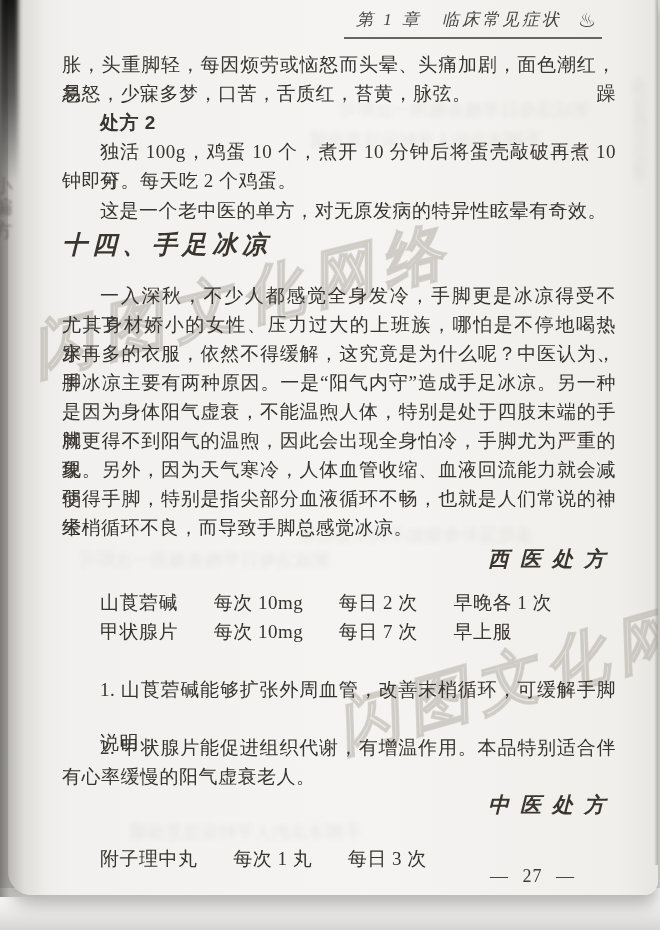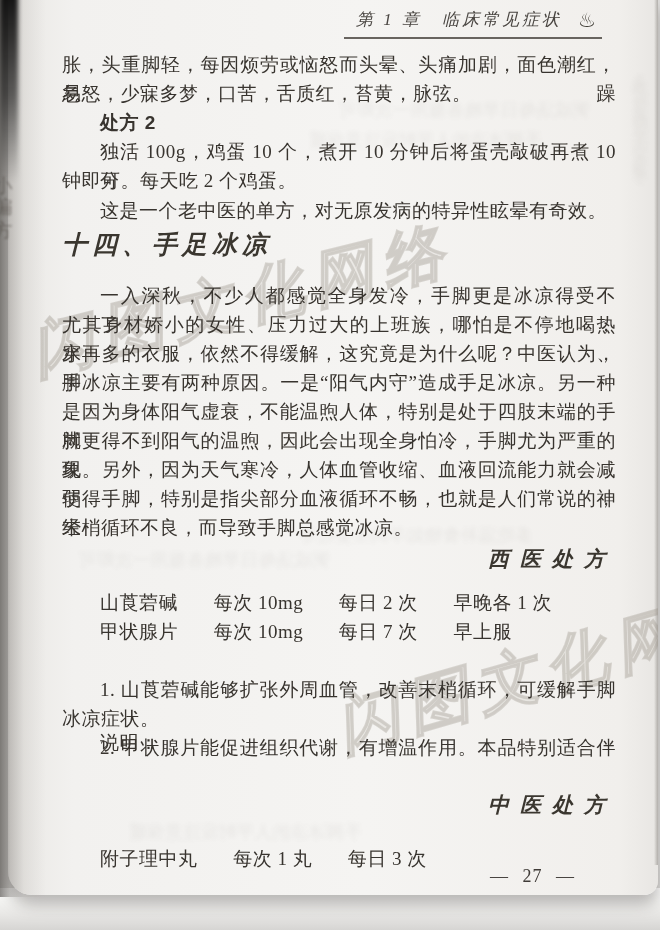--- a/index.html
+++ b/index.html
@@ -130,25 +130,25 @@
           <span class="col">早上服</span>
         </div>
       </div>
 
       <div class="blk" style="top:680px;margin-top:48px;">
         <div class="line indent">说明：</div>
       </div>
 
       <div class="blk" style="top:675px;">
         <div class="line j indent">1. 山莨菪碱能够扩张外周血管，改善末梢循环，可缓解手脚</div>
-        <div class="line">冰凉症状。</div>
       </div>
 
       <div class="blk" style="top:733px;">
         <div class="line j indent">2. 甲状腺片能促进组织代谢，有增温作用。本品特别适合伴</div>
+        <div class="line">有心率缓慢的阳气虚衰老人。</div>
       </div>
 
       <div class="blk" style="top:791px;">
         <div class="kai sub-title">中医处方</div>
       </div>
 
       <div class="blk" style="top:844px;">
         <div class="line indent rx">
           <span class="col">附子理中丸</span>
           <span class="col">每次 1 丸</span>

